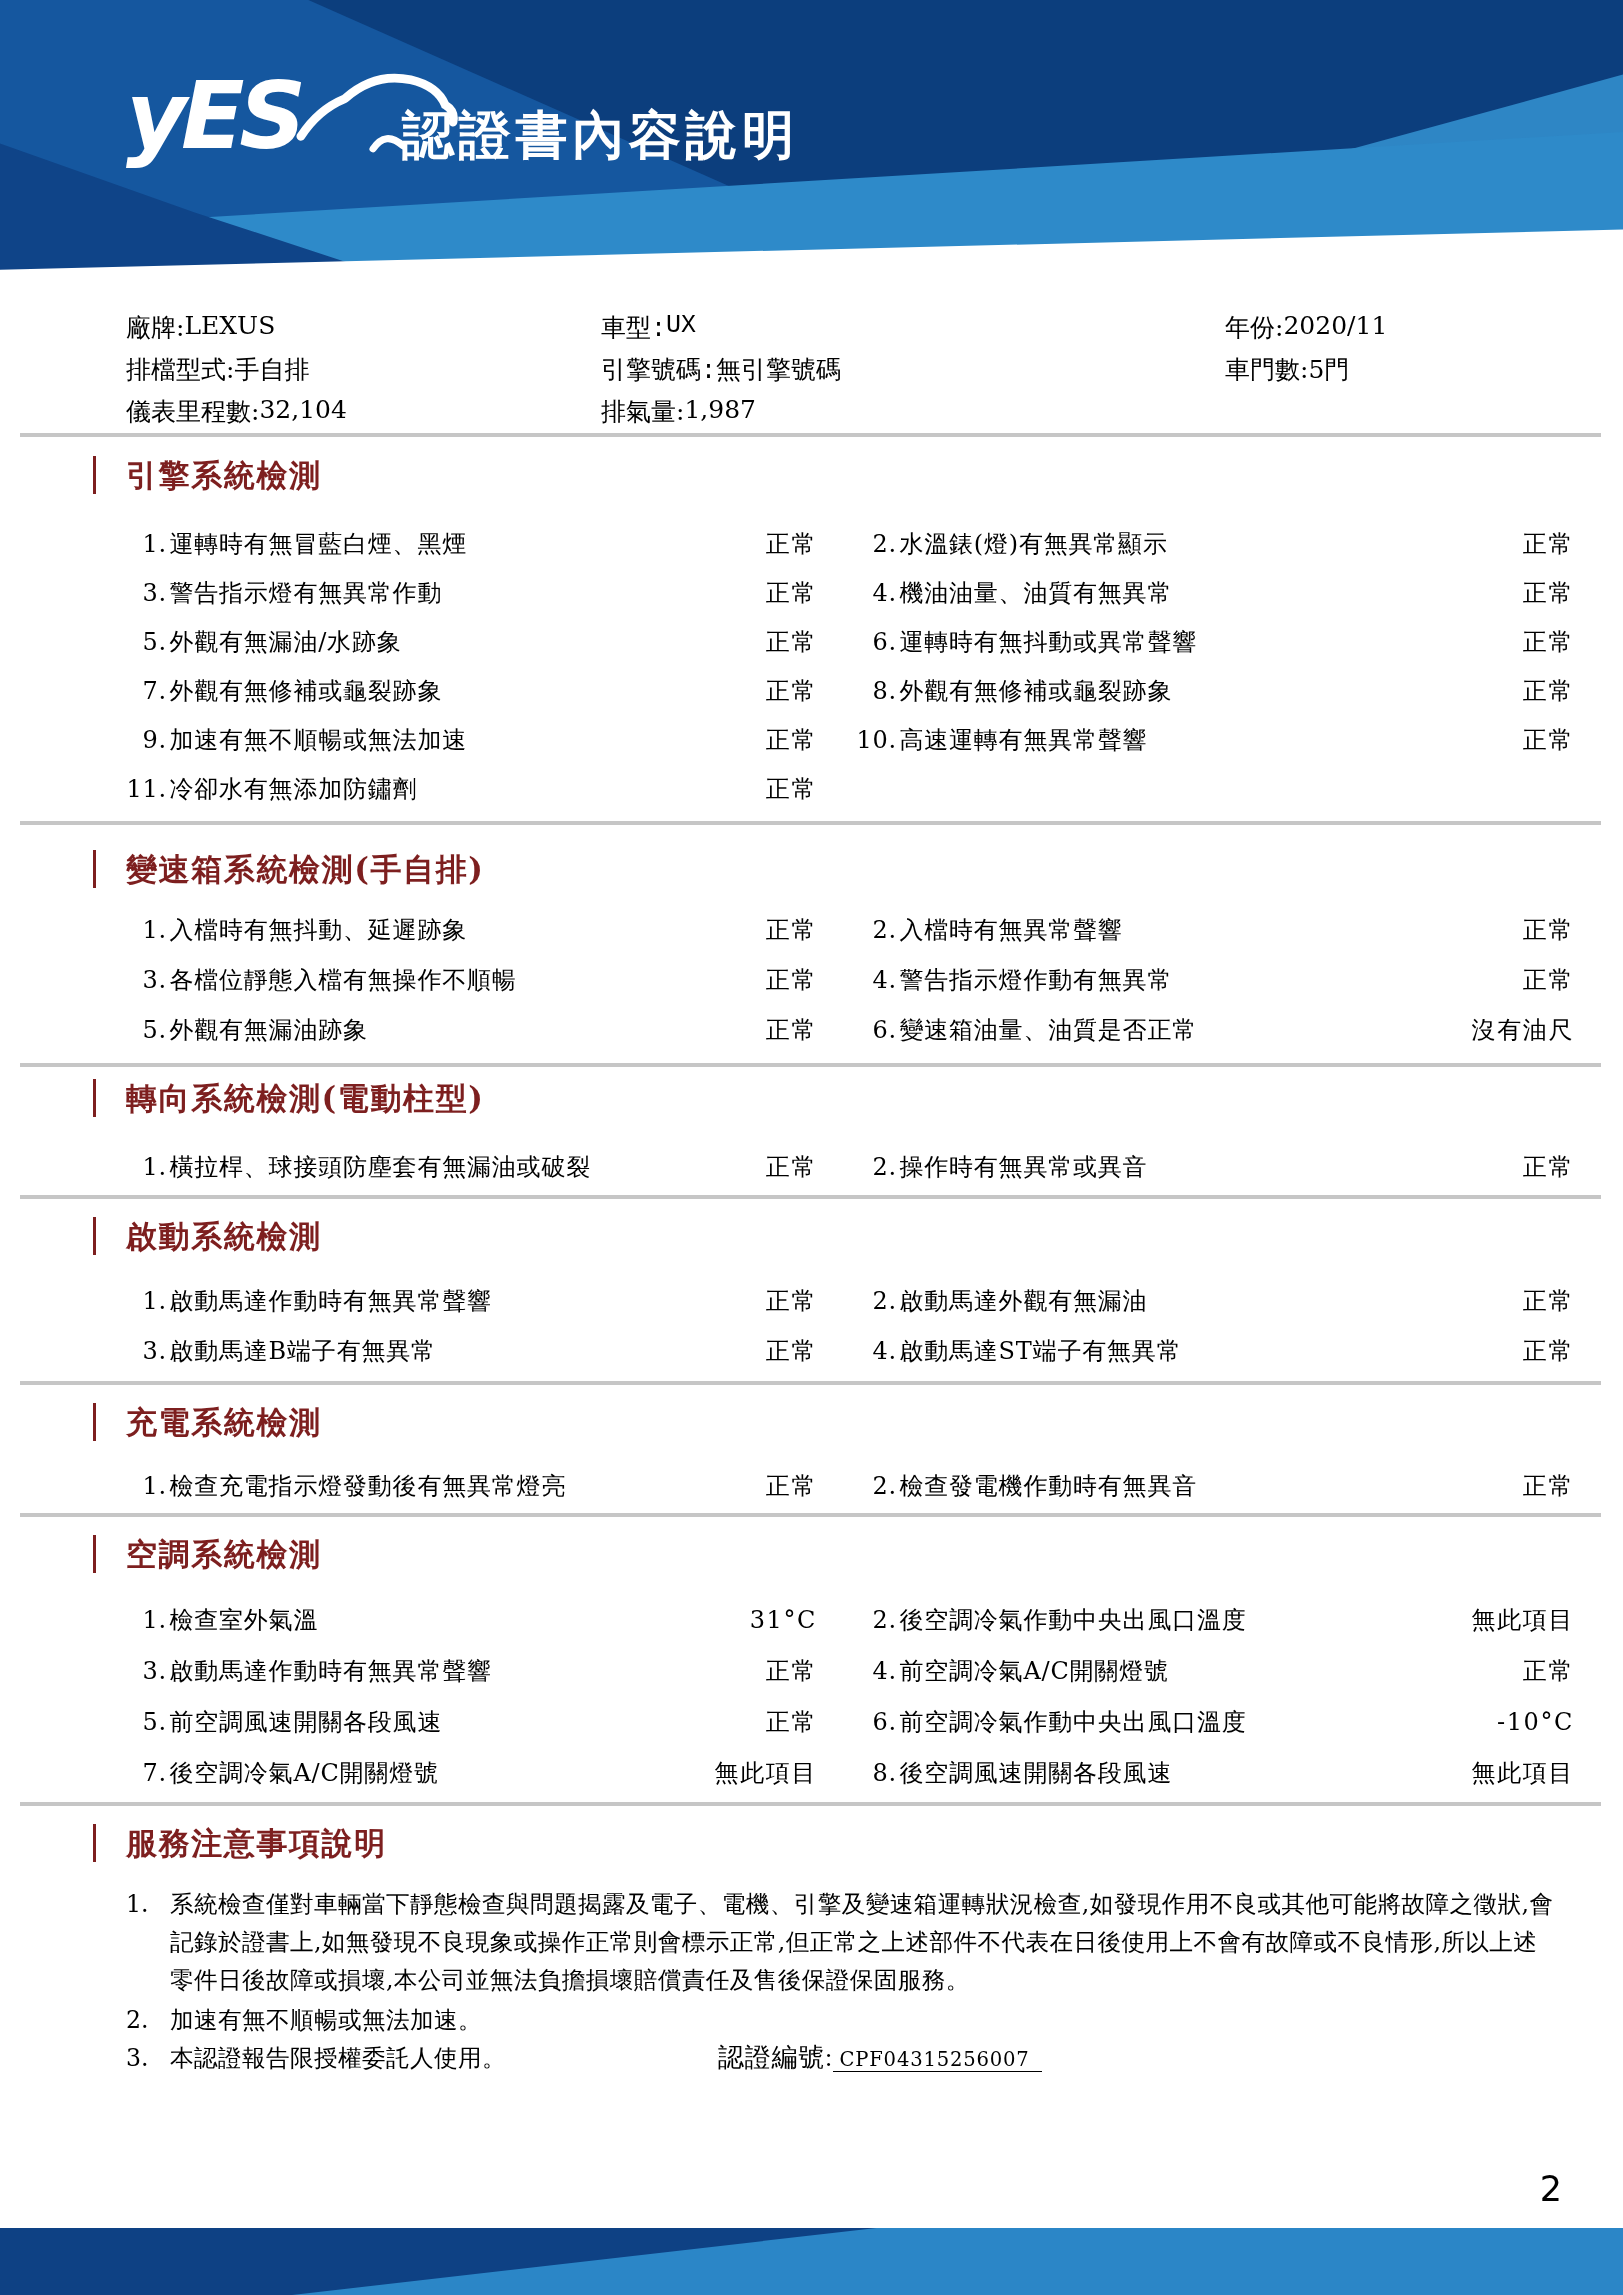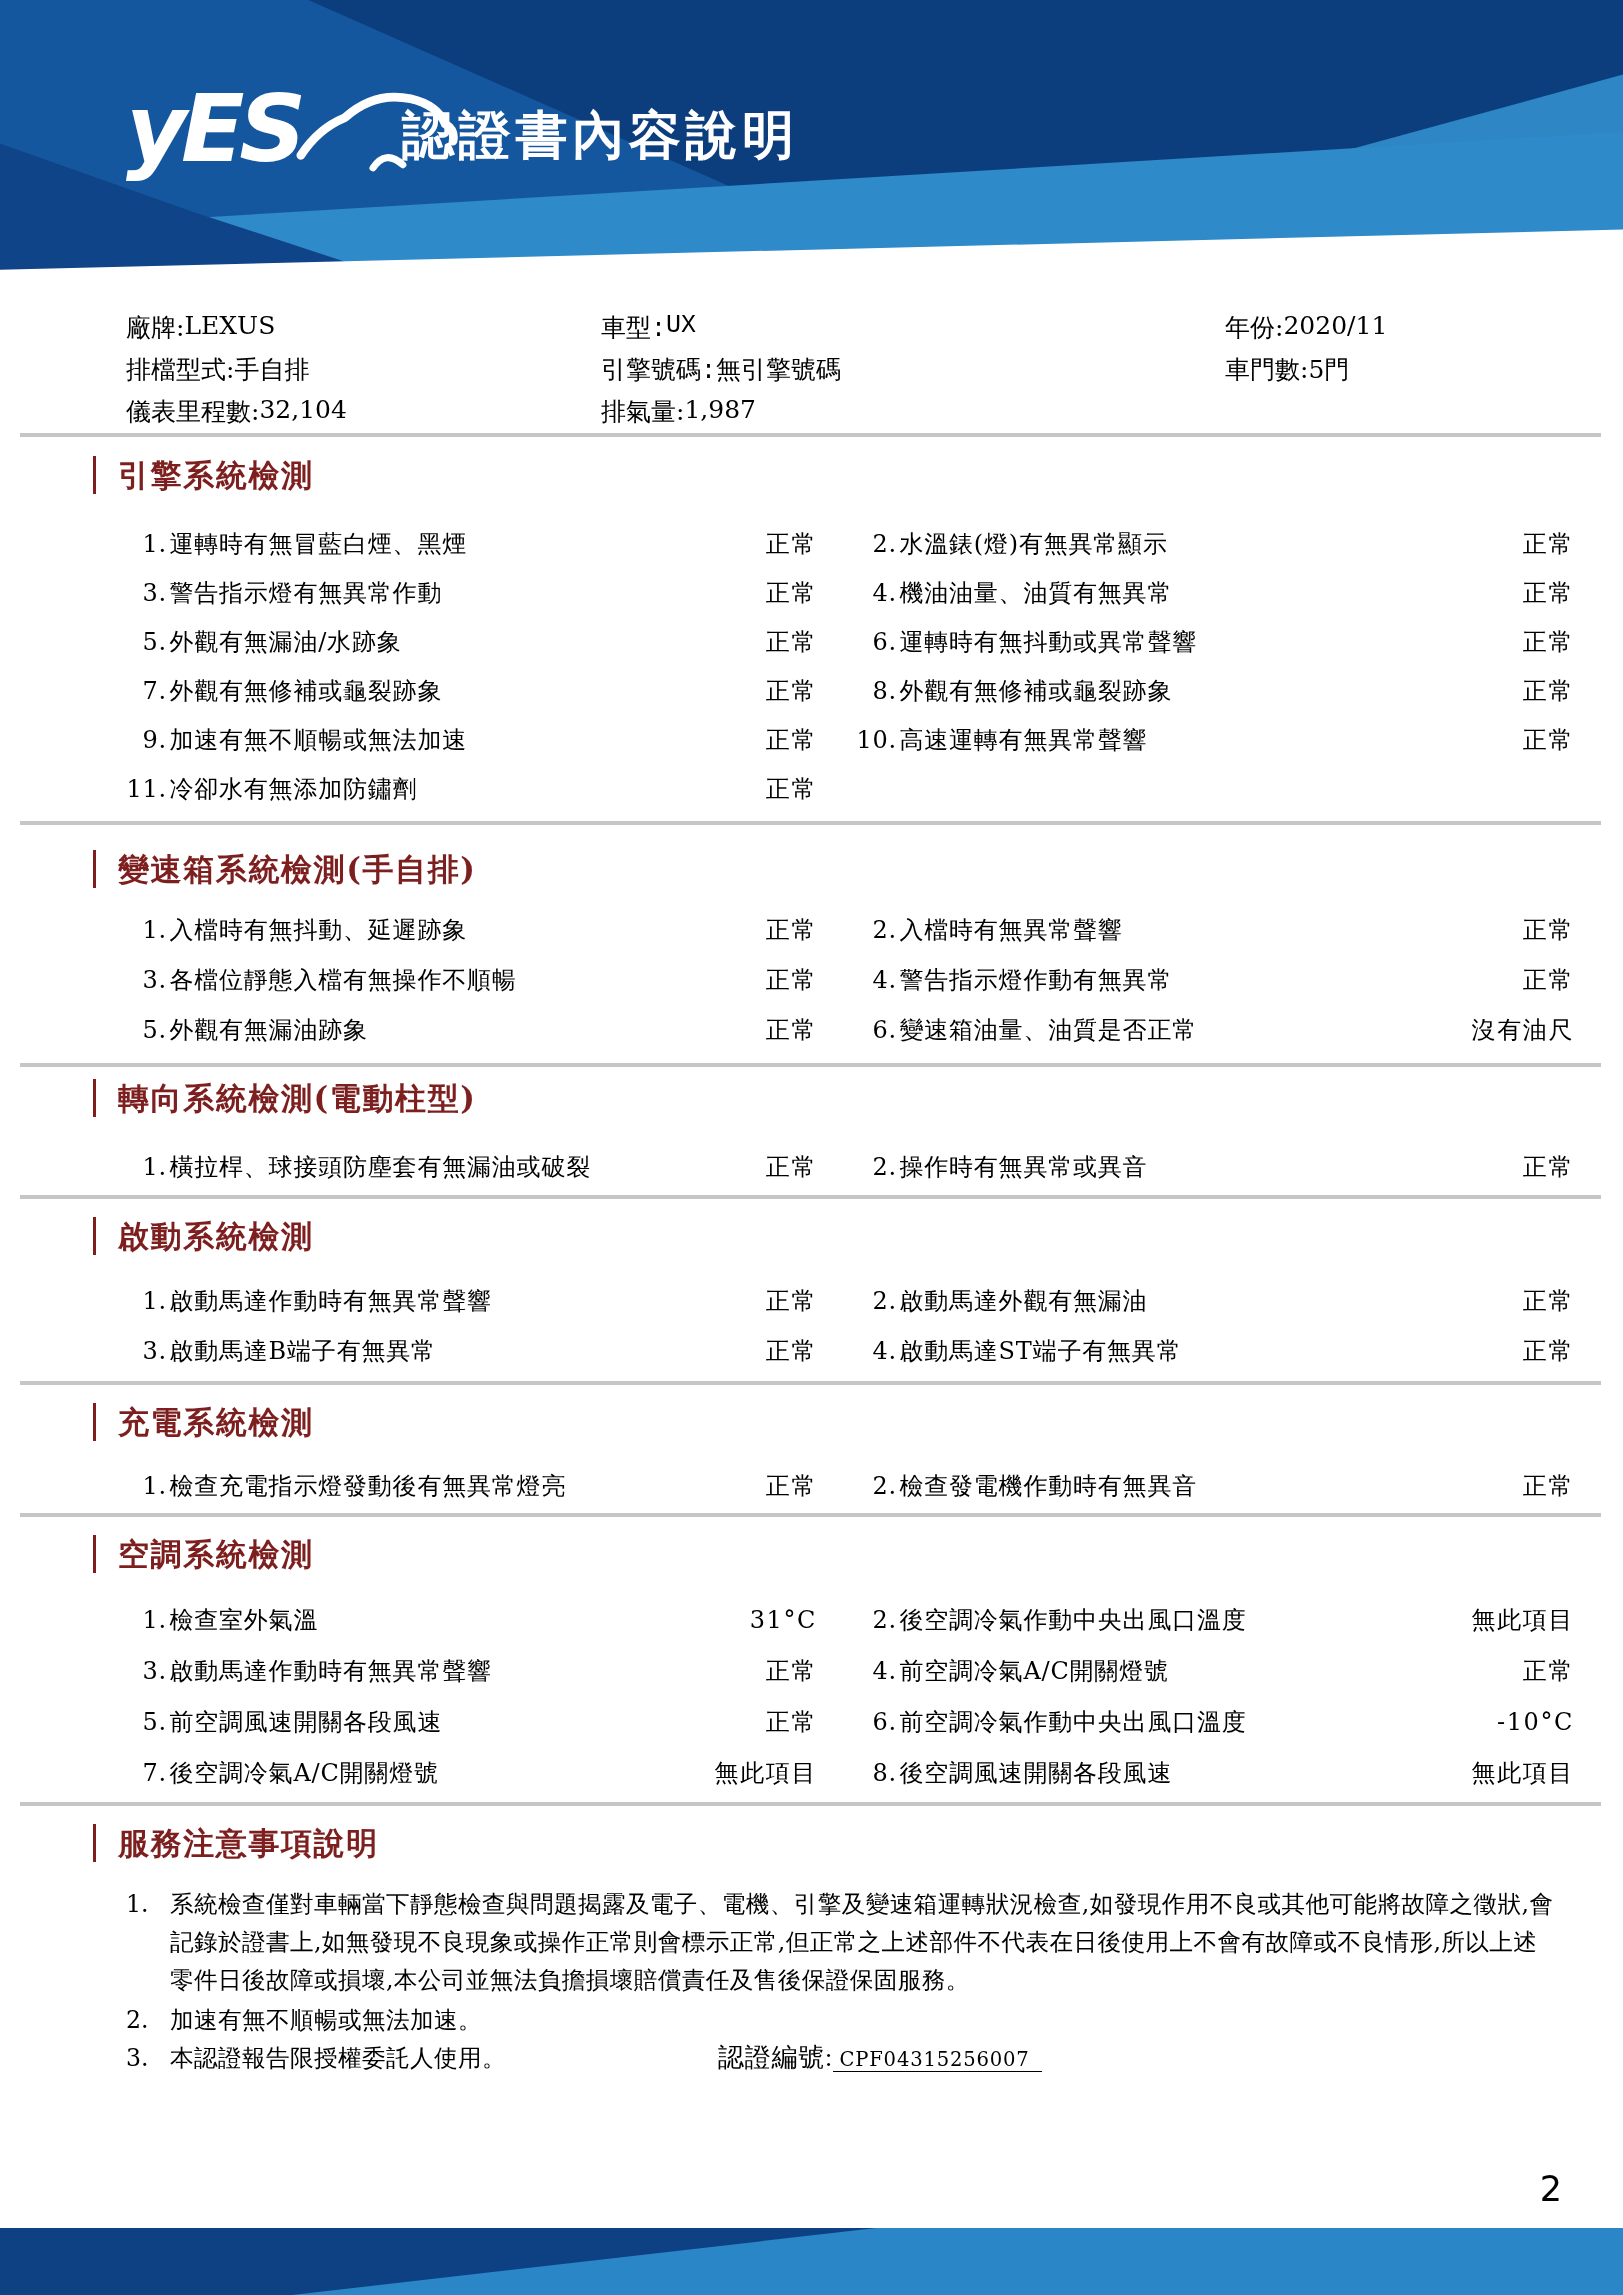--- a/index.html
+++ b/index.html
@@ -6,38 +6,38 @@
   .page{position:relative;width:1623px;height:2295px;background:#ffffff;overflow:hidden;
         font-family:"DejaVu Serif", serif;color:#000;}
   
   .header{position:absolute;top:0;left:0;width:100%;height:287px;background:#15579f;}
   .header .shape{position:absolute;inset:0;}
   .h-dark{background:#0c3e7d;clip-path:polygon(19% 0,100% 0,100% 52%,47% 70%);}
   .h-lightright{background:#2e86c5;clip-path:polygon(100% 26%,100% 80%,60% 88%);}
   .h-stripe{background:#2e8ac9;clip-path:polygon(0 80%,100% 46%,100% 82%,0 96%);}
   .h-darkwedge{background:#0f4488;clip-path:polygon(0 50%,12% 74%,26% 100%,0 100%);}
   .h-white{background:#ffffff;clip-path:polygon(0 94%,100% 80%,100% 100%,0 100%);}
-  .logo{position:absolute;left:126px;top:77px;z-index:5;display:flex;align-items:center;}
+  .logo{position:absolute;left:126px;top:58px;z-index:5;display:flex;align-items:flex-end;}
   .logo-text{font-family:"DejaVu Sans", sans-serif;font-style:italic;font-weight:bold;
              font-size:93px;line-height:1;color:#fff;letter-spacing:-5.5px;}
   .logo-car{margin-left:-4.7px;margin-top:3.1px;}
   .page-title{position:absolute;left:402px;top:101px;z-index:5;color:#fff;font-weight:bold;
               font-size:52px;letter-spacing:4.7px;font-family:"DejaVu Sans", sans-serif;}
   
   .info{position:absolute;top:306px;left:126px;right:49px;font-size:25px;}
   .info-row{display:flex;height:42px;align-items:center;}
   .info-cell{display:flex;}
   .ic1{width:475px;}
   .ic2{width:624px;font-family:Liberation Mono, monospace;}
   .ic3{flex:1;}
   
   .divider{position:absolute;left:19.6px;right:22px;height:3.9px;background:#c6c6c6;}
   
   .sec-title{position:absolute;left:93px;color:#7d1f1f;font-size:31px;font-weight:bold;
-             line-height:38px;border-left:3.9px solid #7d1f1f;padding-left:22px;letter-spacing:1.6px;}
+             line-height:38px;border-left:3.9px solid #7d1f1f;padding-left:30px;letter-spacing:1.6px;}
   .grid{position:absolute;left:126px;right:49px;font-size:24px;}
   .row{display:flex;height:50px;align-items:center;}
   .cell{display:flex;align-items:baseline;}
   .cl{width:691px;}
   .cr{flex:1;margin-left:39px;}
   .num{width:41px;text-align:right;flex:none;letter-spacing:0.8px;}
   .itext{padding-left:2.4px;letter-spacing:0.8px;}
   .result{margin-left:auto;letter-spacing:1.6px;}
   
   .notes{position:absolute;left:126px;right:63px;top:1885px;font-size:23.6px;line-height:38px;}

